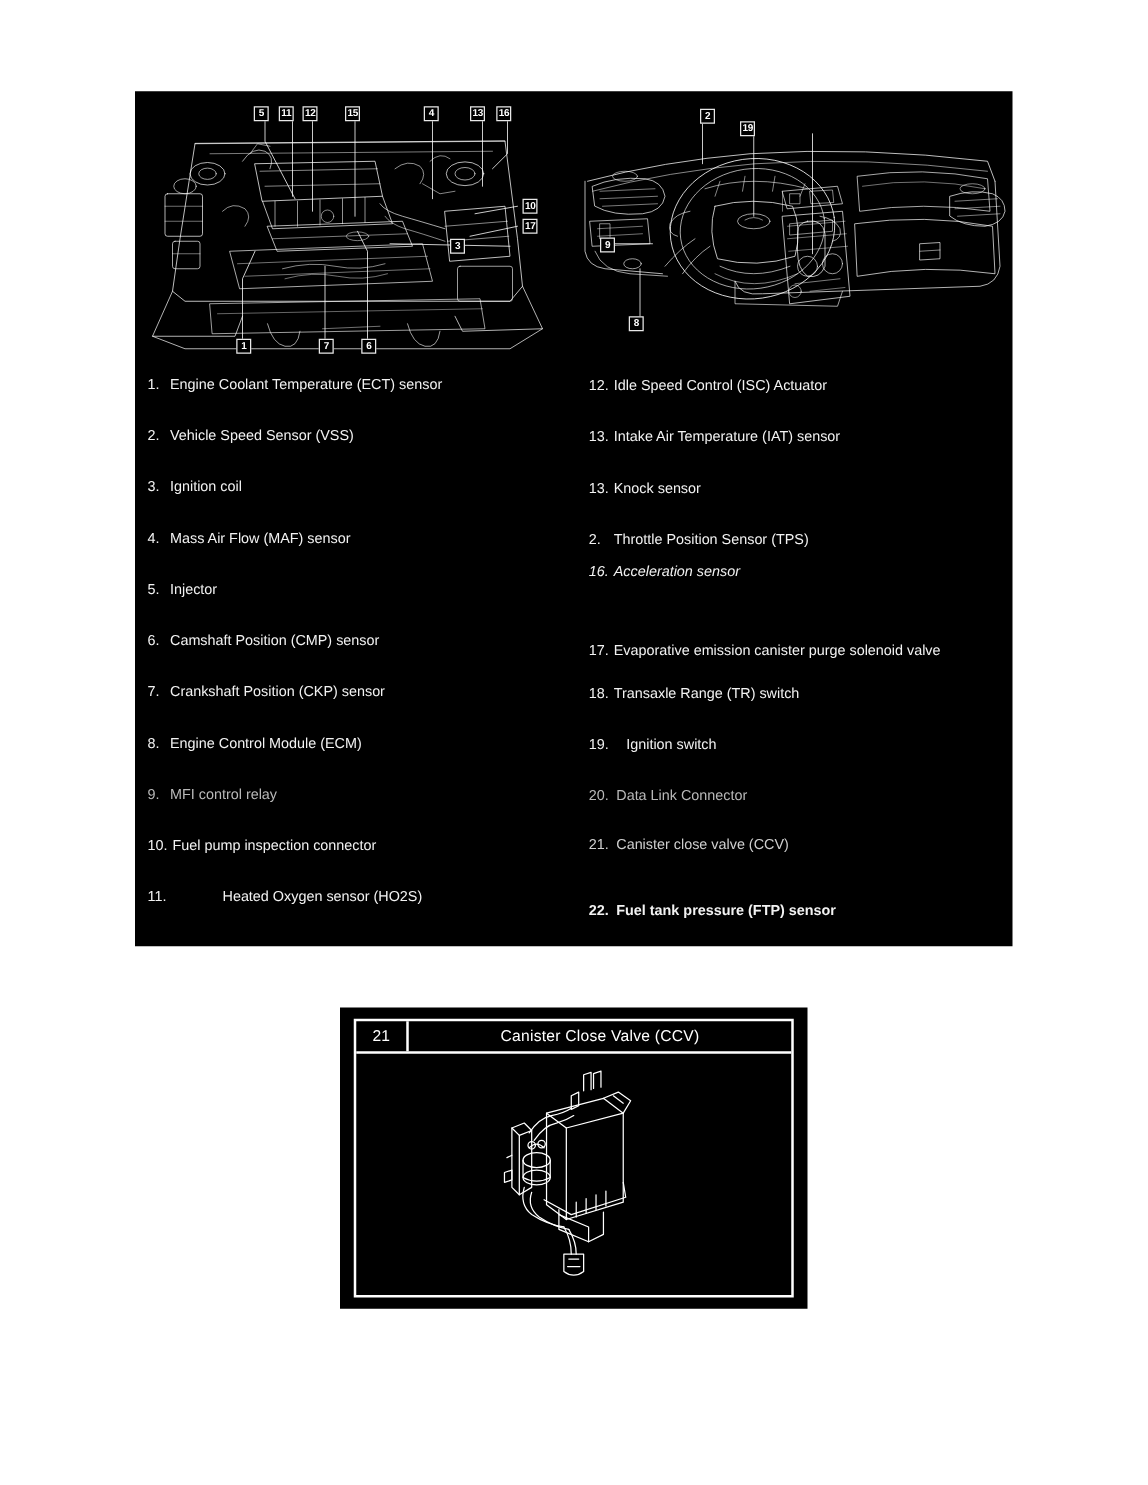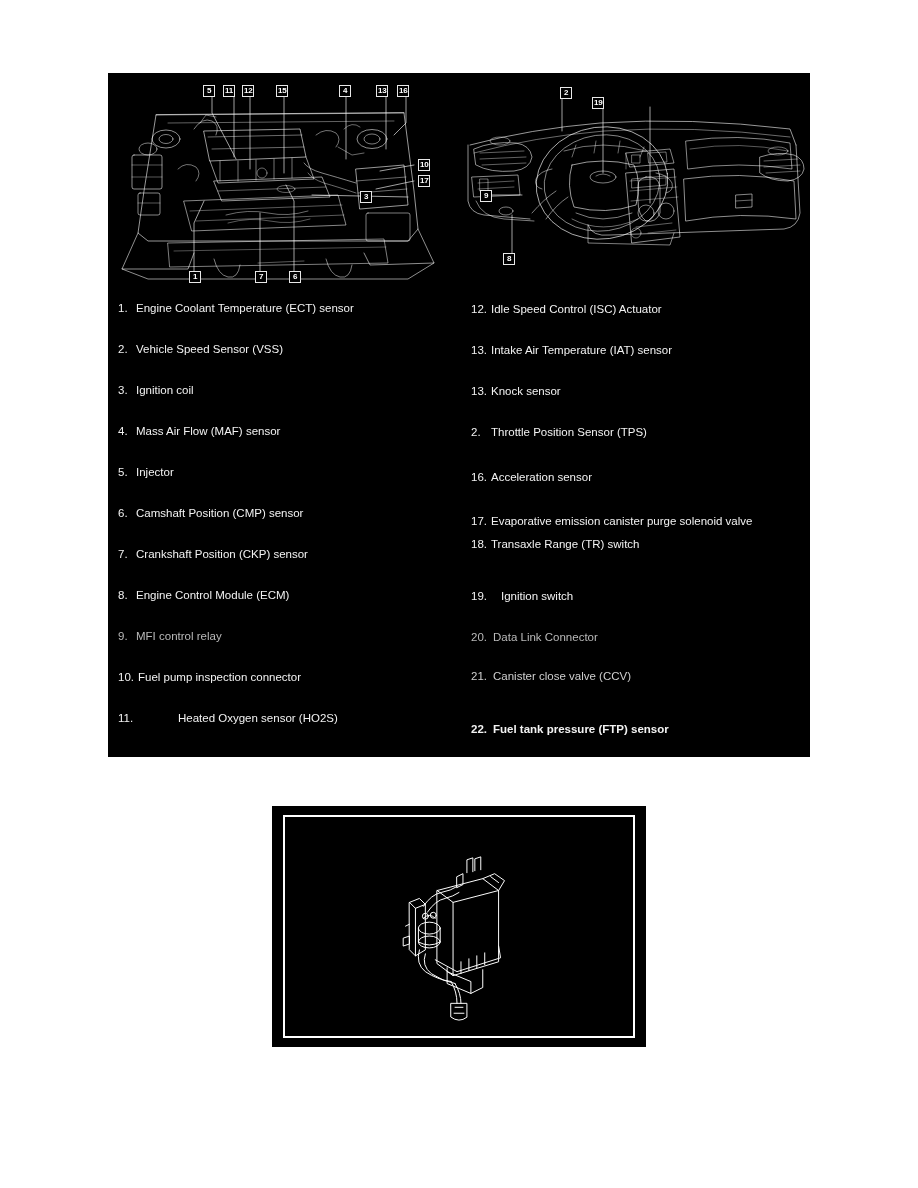--- a/index.html
+++ b/index.html
@@ -395,29 +395,29 @@
         <span class="legend-label">Intake Air Temperature (IAT) sensor</span>
       </div>
       <div class="legend-item" style="top:90px;">
         <span class="legend-num" style="width:20px;">13.</span>
         <span class="legend-label">Knock sensor</span>
       </div>
       <div class="legend-item" style="top:131px;">
         <span class="legend-num" style="width:20px;">2.</span>
         <span class="legend-label">Throttle Position Sensor (TPS)</span>
       </div>
-      <div class="legend-item" style="top:176px;">
+      <div class="legend-item" style="top:157px;font-style:italic;">
         <span class="legend-num" style="width:20px;">16.</span>
         <span class="legend-label">Acceleration sensor</span>
       </div>
       <div class="legend-item" style="top:220px;">
         <span class="legend-num" style="width:20px;">17.</span>
         <span class="legend-label">Evaporative emission canister purge solenoid valve</span>
       </div>
-      <div class="legend-item" style="top:243px;align-items:flex-end;">
+      <div class="legend-item" style="top:254px;align-items:flex-end;">
         <span class="legend-num" style="width:20px;">18.</span>
         <span class="legend-label">Transaxle Range (TR) switch</span>
       </div>
       <div class="legend-item" style="top:295px;">
         <span class="legend-num" style="width:30px;">19.</span>
         <span class="legend-label">Ignition switch</span>
       </div>
       <div class="legend-item dim" style="top:336px;">
         <span class="legend-num" style="width:22px;">20.</span>
         <span class="legend-label">Data Link Connector</span>
@@ -429,20 +429,24 @@
       <div class="legend-item" style="top:428px;font-weight:bold;">
         <span class="legend-num" style="width:22px;">22.</span>
         <span class="legend-label">Fuel tank pressure (FTP) sensor</span>
       </div>
     </div>
   </div>
 </div>
 
 <div id="bottom-panel">
   <div id="bottom-frame">
+    <div id="bottom-header">
+      <div id="bottom-header-num">21</div>
+      <div id="bottom-header-title">Canister Close Valve (CCV)</div>
+    </div>
     <div id="bottom-figure">
       <svg viewBox="0 0 348 195" preserveAspectRatio="xMidYMid meet">
         <g fill="none" stroke="#ffffff" stroke-width="1" stroke-linejoin="round" stroke-linecap="round">
 
           <path d="M152 48 L198 36 L214 48 L214 120 L168 134 L152 122 Z"></path>
           <path d="M152 48 L168 60 L214 48"></path>
           <path d="M168 60 L168 134"></path>
 
           <path d="M182 30 L182 17 L188 15 L188 29"></path>
           <path d="M190 28 L190 16 L196 14 L196 27"></path>

